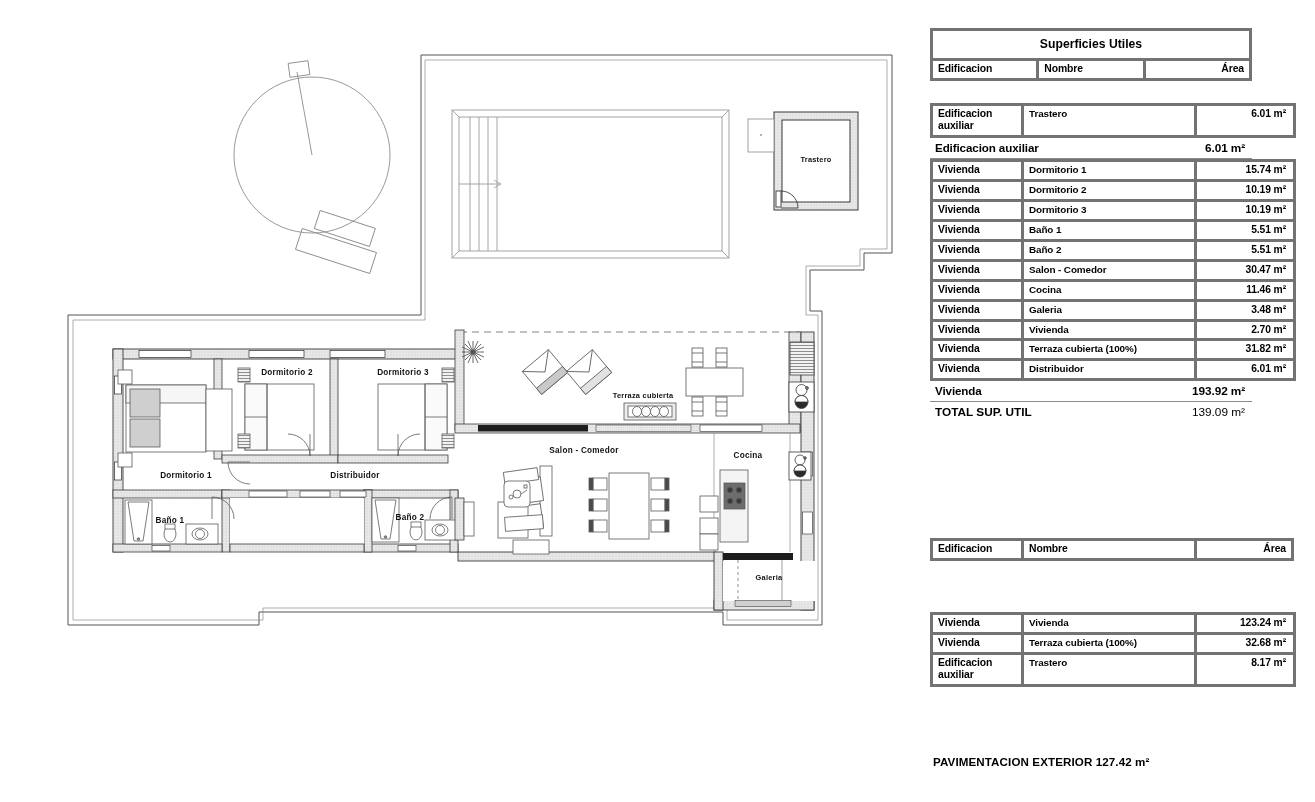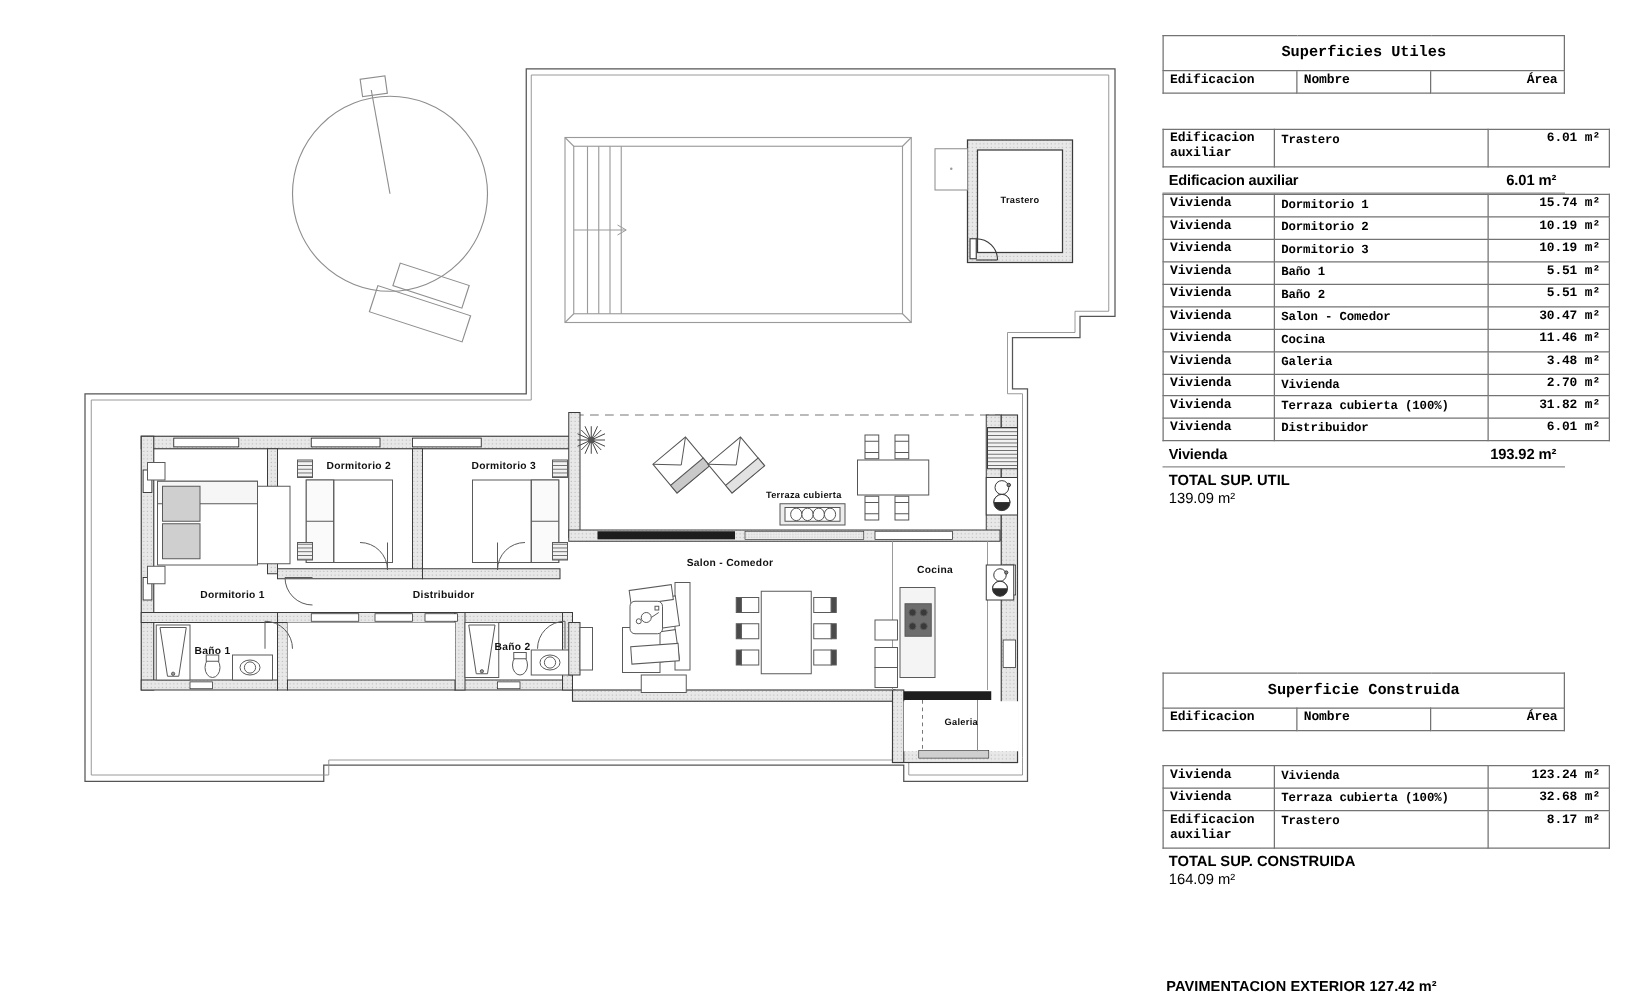--- a/index.html
+++ b/index.html
@@ -21,25 +21,25 @@
   }
   .room-label-sm{font-size:7.4px;}
 
   
   #tables{position:absolute;left:928px;top:0;width:387px;height:802px;}
 
   .tbl{position:absolute;width:322px;left:2px;}
 
   table.grid{border-collapse:collapse;width:322px;table-layout:fixed;}
   table.grid td{
-    border:1px solid #737373;
+    border:3px solid #737373;
     padding:2px 5px 3px 5px;
     font-size:10.4px;font-weight:bold;line-height:1.15;
     vertical-align:top;color:#000;
-    font-family:Liberation Mono, monospace;
+    font-family:Liberation Sans, sans-serif;
     letter-spacing:-0.1px;
   }
   table.grid td.title{
     text-align:center;font-size:12.2px;padding:6px 4px 7px 4px;letter-spacing:0px;
   }
   table.grid td.hdr-edif{width:78px;}
   table.grid td.hdr-nom{width:160px;}
   table.grid td.hdr-area{width:84px;text-align:right;}
   table.grid td.c-edif{width:78px;}
   table.grid td.c-nom{width:160px;font-size:9.9px;}
@@ -48,21 +48,21 @@
   .sumrow{
     display:flex;justify-content:space-between;align-items:baseline;
     width:322px;padding:3px 7px 3px 5px;box-sizing:border-box;
     border-bottom:1px solid #8c8c8c;
   }
   .sumrow .lbl{font-size:11.6px;font-weight:bold;letter-spacing:-0.1px;}
   .sumrow .val{font-size:11.8px;font-weight:bold;letter-spacing:-0.1px;}
 
   .grandrow{
     display:flex;justify-content:space-between;align-items:baseline;
-    width:322px;padding:3px 7px 4px 5px;box-sizing:border-box;flex-direction:column;
+    width:322px;padding:3px 7px 4px 5px;box-sizing:border-box;
   }
   .grandrow .lbl{font-size:11.8px;font-weight:bold;letter-spacing:0px;}
   .grandrow .val{font-size:11.8px;font-weight:normal;}
 
   .pav{
     position:absolute;left:5px;font-size:11.6px;font-weight:bold;
     letter-spacing:.1px;white-space:nowrap;
   }
 </style>
 </head>
@@ -508,23 +508,20 @@
       </div>
       <div class="grandrow">
         <span class="lbl">TOTAL SUP. UTIL</span>
         <span class="val">139.09 m²</span>
       </div>
     </div>
 
     <div class="tbl" style="top:538px;">
       <table class="grid">
         <tbody>
-            <tr>
-          <td class="title" colspan="3">Superficie Construida</td>
-        </tr>
         <tr>
           <td class="hdr-edif">Edificacion</td>
           <td class="hdr-nom">Nombre</td>
           <td class="hdr-area">Área</td>
         </tr>
       </tbody>
         </table>
     </div>
 
     <div class="tbl" style="top:612px;">
@@ -540,22 +537,18 @@
           <td class="c-nom">Terraza cubierta (100%)</td>
           <td class="c-area">32.68 m²</td>
         </tr>
         <tr>
           <td class="c-edif">Edificacion auxiliar</td>
           <td class="c-nom">Trastero</td>
           <td class="c-area">8.17 m²</td>
         </tr>
       </tbody>
         </table>
-      <div class="grandrow">
-        <span class="lbl">TOTAL SUP. CONSTRUIDA</span>
-        <span class="val">164.09 m²</span>
-      </div>
     </div>
 
-    <div class="pav" style="top:755px;margin-top:28px;">PAVIMENTACION EXTERIOR 127.42 m²</div>
+    <div class="pav" style="top:755px;">PAVIMENTACION EXTERIOR 127.42 m²</div>
   </div>
 
 </div>
 
 </body></html>

